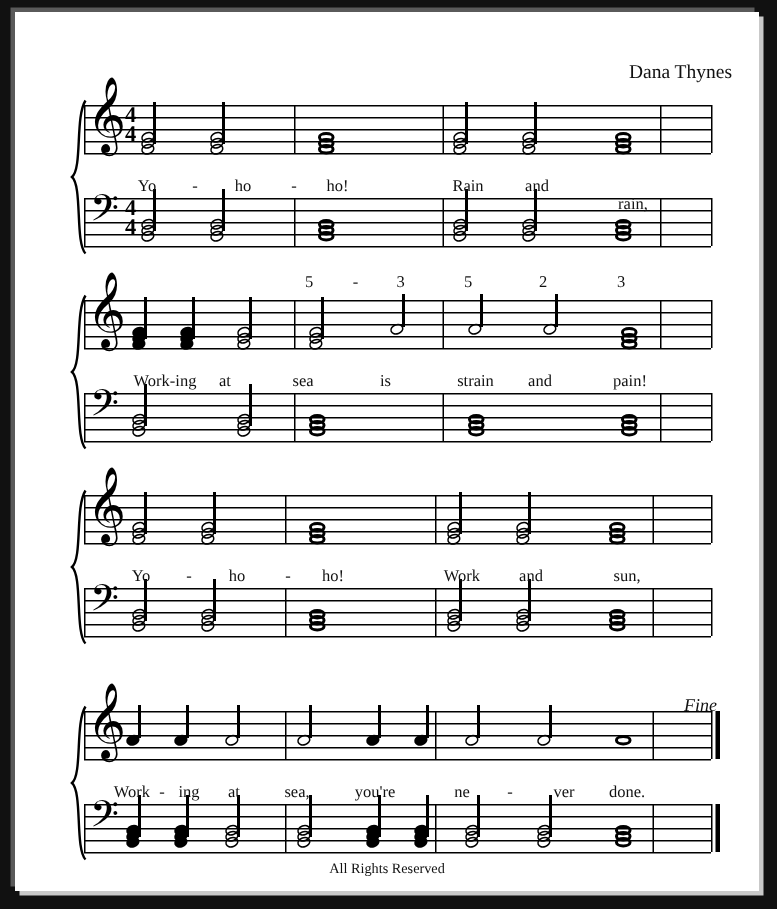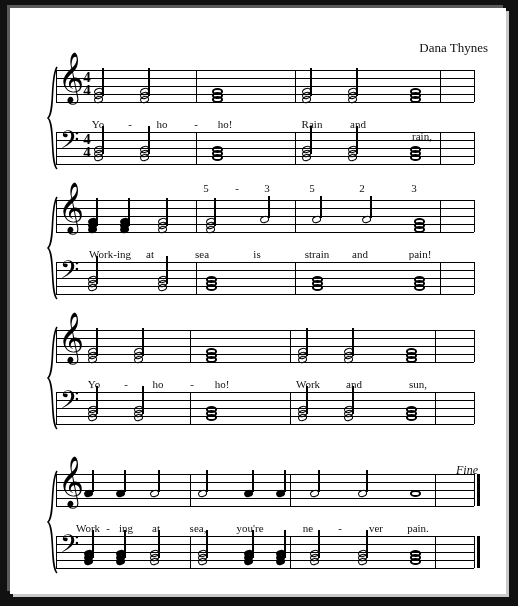--- a/index.html
+++ b/index.html
@@ -560,20 +560,21 @@
         </div>
         <div class="lyric" style="left: 78px; top: 514px;">Work</div>
         <div class="lyric" style="left: 98px; top: 514px;">-</div>
         <div class="lyric" style="left: 116px; top: 514px;">ing</div>
         <div class="lyric" style="left: 146px; top: 514px;">at</div>
         <div class="lyric" style="left: 188px; top: 514px;">sea,</div>
         <div class="lyric" style="left: 240px; top: 514px;">you're</div>
         <div class="lyric" style="left: 298px; top: 514px;">ne</div>
         <div class="lyric" style="left: 330px; top: 514px;">-</div>
         <div class="lyric" style="left: 342px; top: 514px; margin-left: 24px;">ver</div>
-        <div class="lyric" style="left: 408px; top: 514px;">pain.</div>
+        <div class="lyric" style="left: 408px; top: 514px;">done.</div>
       </div>
     </div>
 
   <div class="copyright">
+    <div>All Rights Reserved</div>
   </div>
 
 </div>
 
 </body></html>

